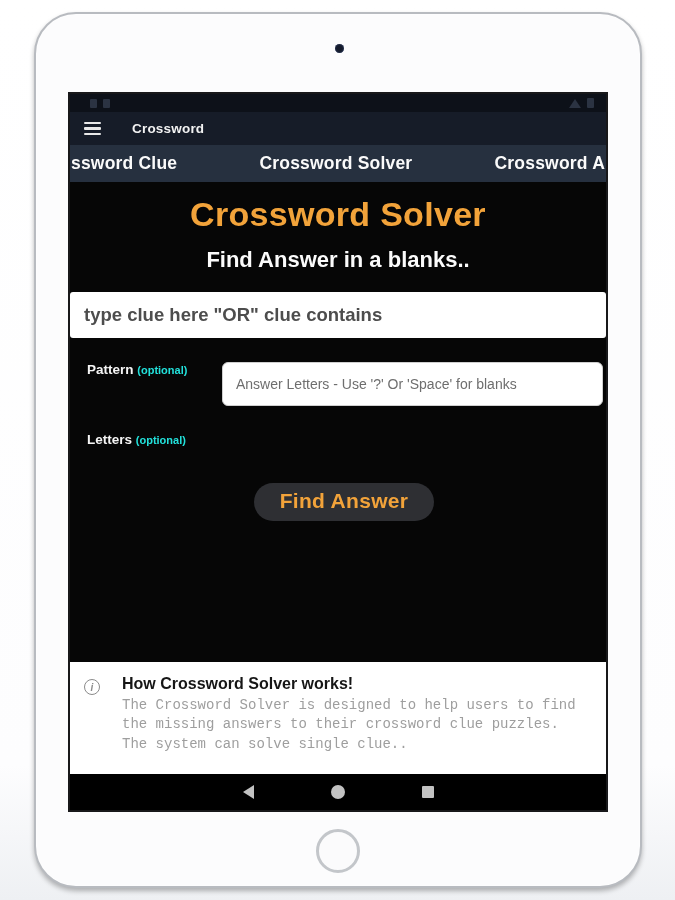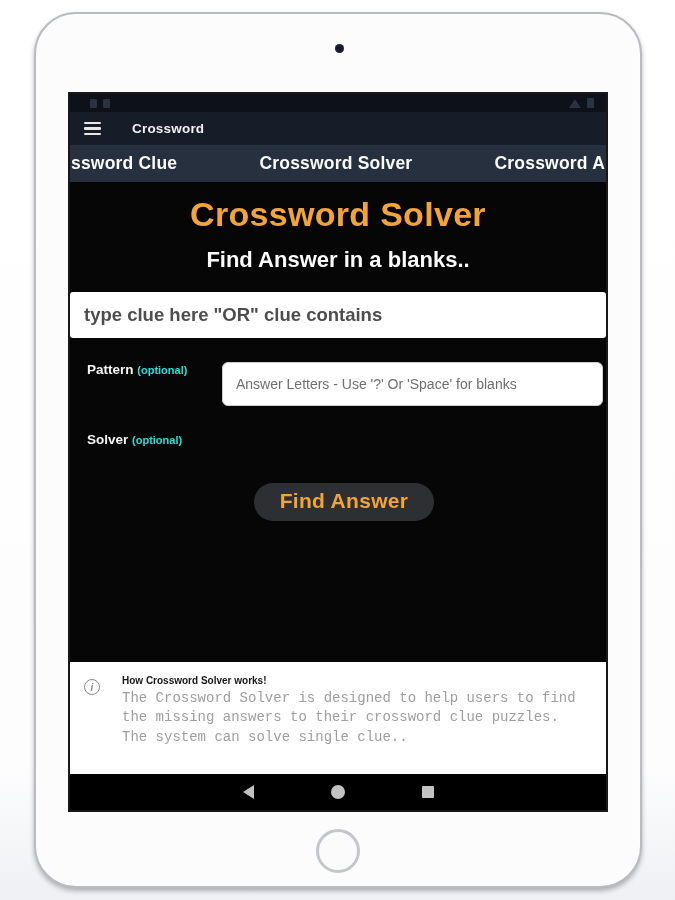--- a/index.html
+++ b/index.html
@@ -120,21 +120,21 @@
   .info-section {
     flex:0 0 112px; background:#ffffff; display:flex; padding:13px 18px 0 14px;
   }
   .info-icon {
     flex:0 0 16px; height:16px; margin-top:4px;
     border:1.5px solid #8b8b8b; border-radius:50%;
     color:#8b8b8b; font-size:10px; font-weight:bold; font-style:italic;
     display:flex; align-items:center; justify-content:center;
   }
   .info-content { margin-left:22px; }
-  .info-title { color:#161616; font-size:10px; font-weight:bold; }
+  .info-title { color:#161616; font-size:16px; font-weight:bold; }
   .info-body {
     margin-top:3px; color:#9e9e9e; font-size:14px; line-height:1.38;
     max-width:468px;
     font-family:Liberation Mono, monospace;
   }
 
   
   .nav-bar {
     flex:0 0 36px; background:#000000;
     display:flex; align-items:center; justify-content:center; gap:77px;
@@ -190,21 +190,21 @@
       <div class="field-row">
         <div class="field-label">
           <span>Pattern</span>
           <span class="opt">(optional)</span>
         </div>
         <input class="field-input" type="text" placeholder="Answer Letters - Use '?' Or 'Space' for blanks" style="">
       </div>
 
       <div class="field-row" style="margin-top:26px;">
         <div class="field-label">
-          <span>Solver</span>
+          <span>Letters</span>
           <span class="opt">(optional)</span>
         </div>
       </div>
 
       <div class="btn-wrap">
         <button class="find-btn">Find Answer</button>
       </div>
     </div>
 
     <div class="info-section">

